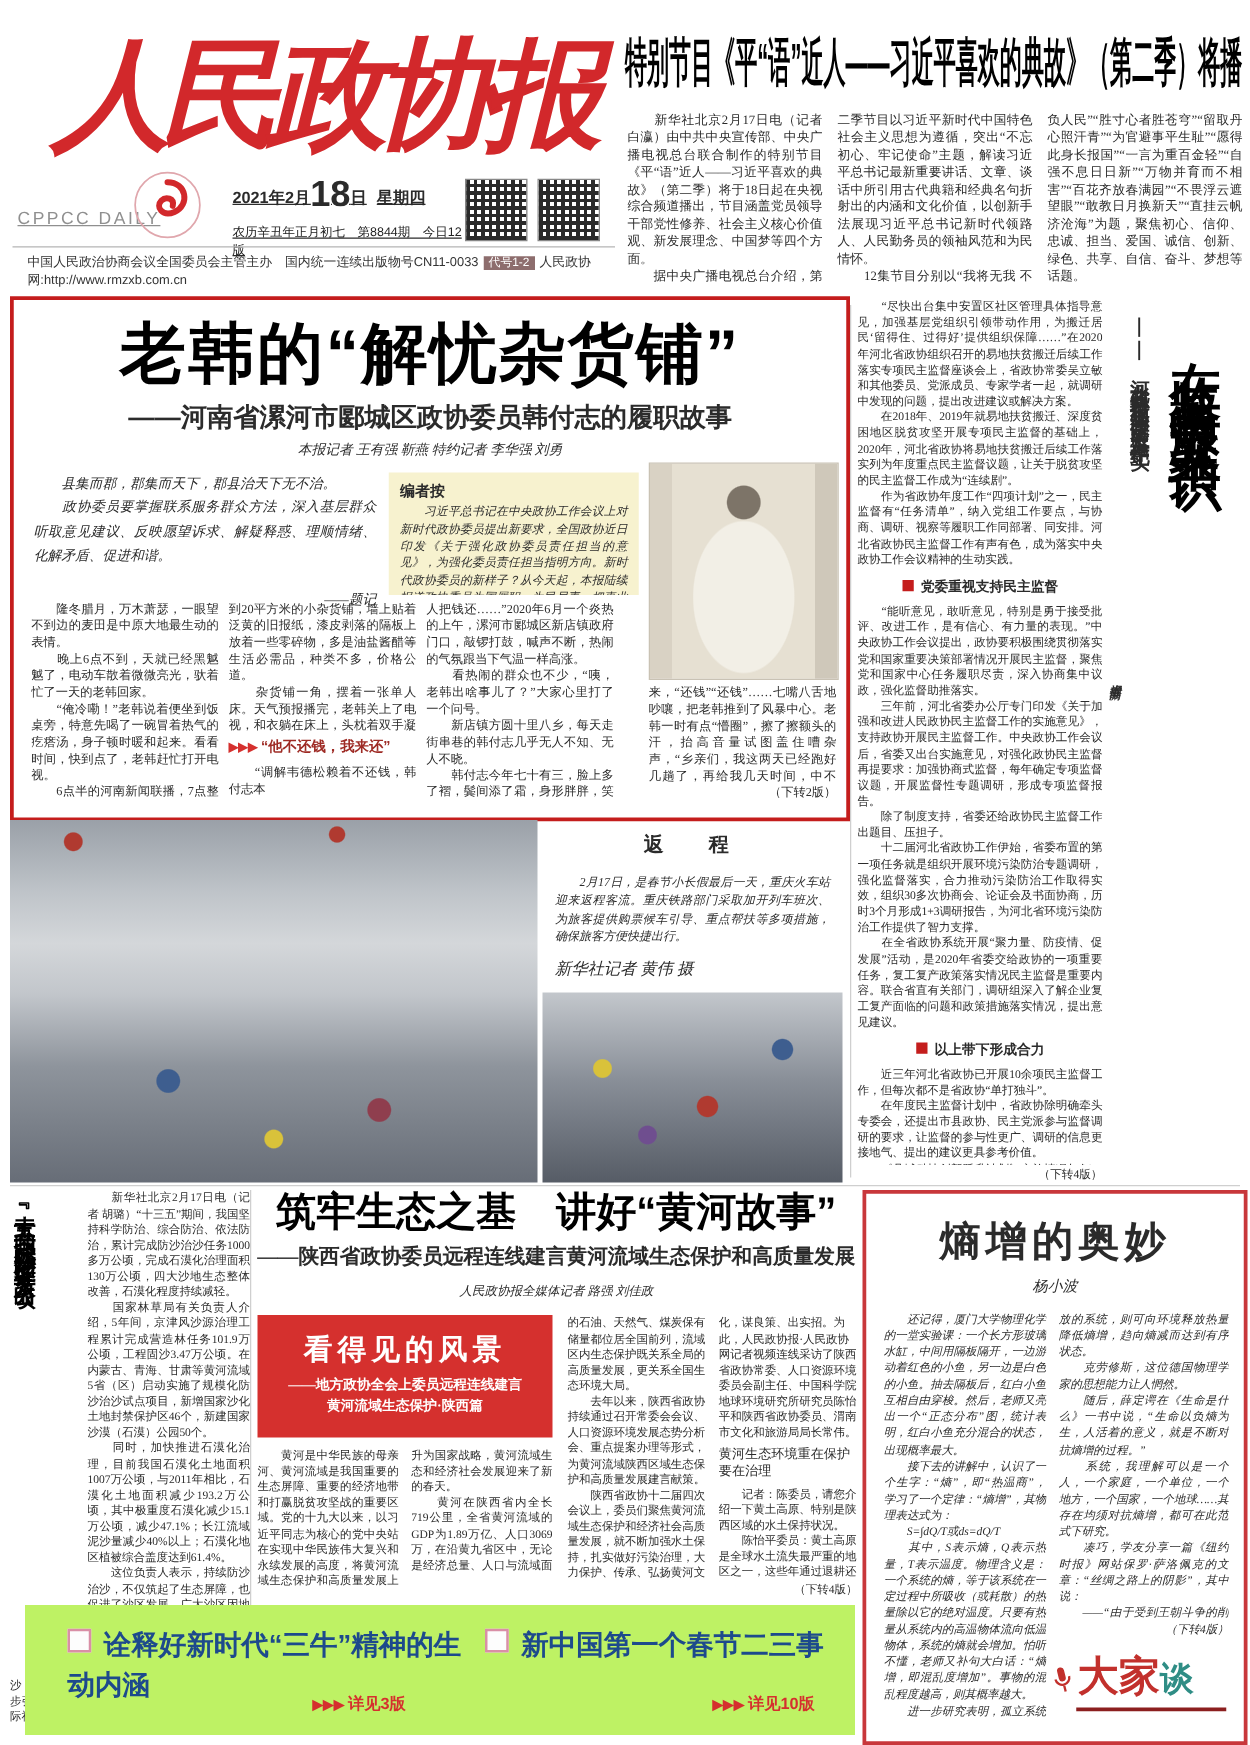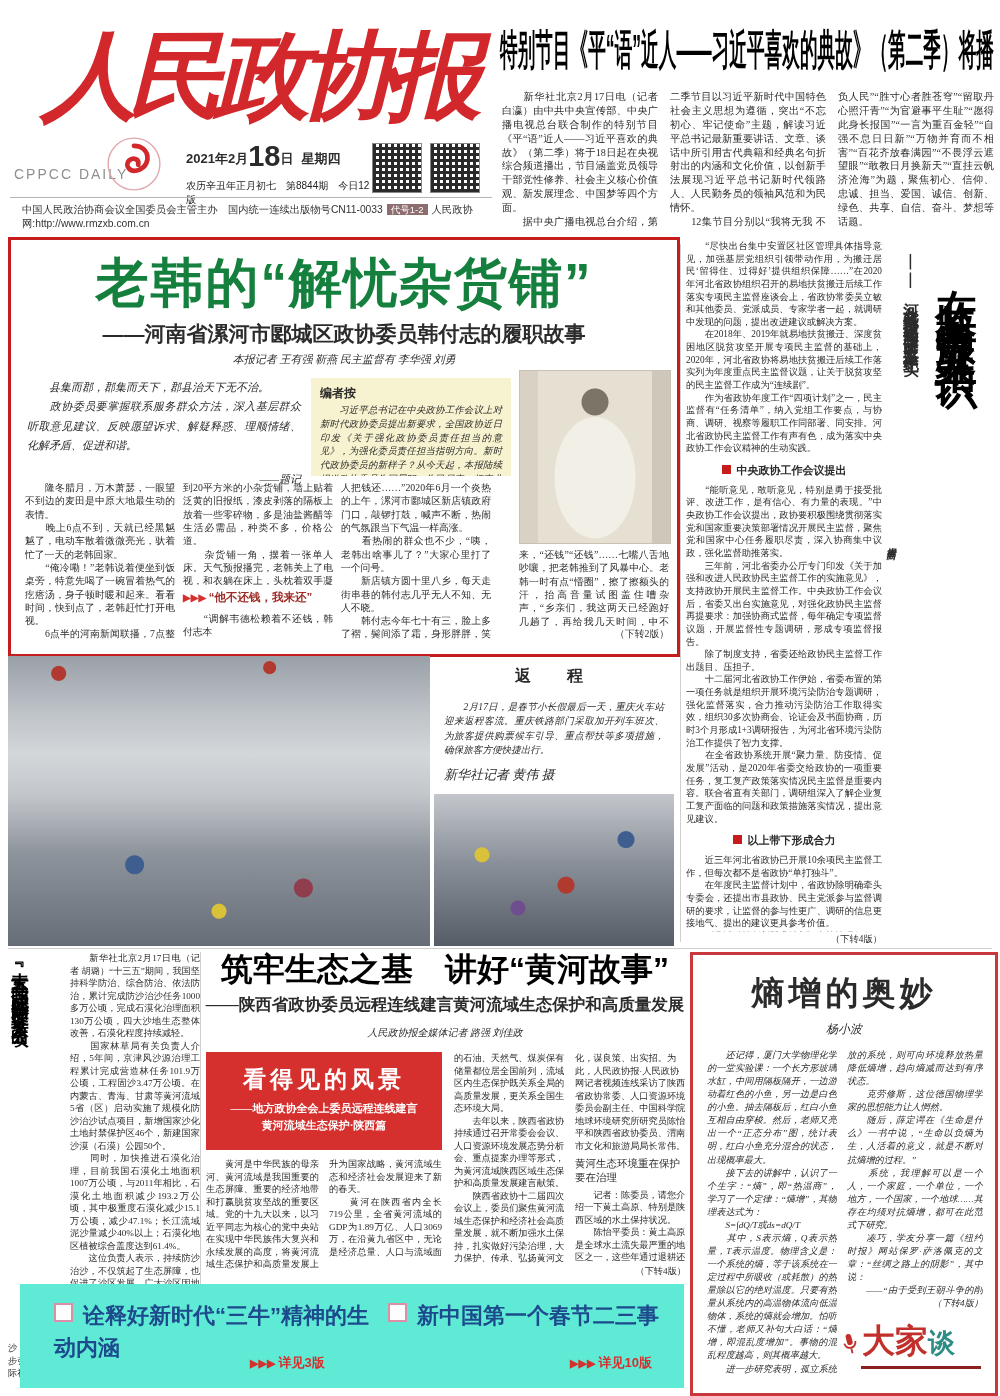--- a/index.html
+++ b/index.html
@@ -1,20 +1,20 @@
 <!DOCTYPE html>
 <html><head>
 <meta charset="utf-8">
 <style>
   html,body{margin:0;padding:0;background:#e9e9e9;}
   #page{position:relative;width:1000px;height:1396px;background:#ffffff;margin:0 auto;overflow:hidden;
         font-family:"Liberation Serif","DejaVu Serif",serif;color:#2b2b2b;}
   .abs{position:absolute;}
   .flow{white-space:pre-line;text-align:justify;}
-  .sans{font-family:"Liberation Sans","DejaVu Sans",sans-serif;}
+  .sans{font-family:"Liberation Sans","DejaVu Sans",sans-serif;text-decoration:underline;}
   .kai{font-style:italic;}
   .hidden-ovf{overflow:hidden;}
   .vert{writing-mode:vertical-rl;}
 
   
   #brand-title{left:22px;top:0px;width:470px;height:152px;font-size:96px;line-height:152px;
     color:#d2282b;font-weight:bold;font-style:italic;letter-spacing:-10px;text-align:center;
     font-family:"DejaVu Serif",serif;}
   #cppcc{left:14px;top:166px;font-size:14px;color:#8f8f8f;letter-spacing:2px;}
   #logo{left:106px;top:136px;width:56px;height:56px;}
@@ -34,21 +34,21 @@
   
   #top-head{left:500px;top:22px;width:494px;height:60px;overflow:visible;}
   #top-head .cond{display:inline-block;transform:scaleX(0.42);transform-origin:0 0;white-space:nowrap;
     font-size:42px;font-weight:900;font-family:"Liberation Sans",sans-serif;letter-spacing:0;color:#000;}
   #top-body{left:502px;top:90px;width:492px;height:142px;column-count:3;column-gap:12px;
     font-size:10.2px;line-height:1.36;}
 
   
   #lead-box{left:8px;top:237px;width:666px;height:414px;border:3px solid #c41d1c;background:#fff;}
   #lead-head{left:0;top:8px;width:100%;text-align:center;font-size:53px;font-weight:900;
-    font-family:"Liberation Sans",sans-serif;letter-spacing:2px;color:#15803d;}
+    font-family:"Liberation Sans",sans-serif;letter-spacing:2px;color:#000000;}
   #lead-sub{left:0;top:80px;width:100%;text-align:center;font-size:21px;font-weight:bold;
     font-family:"Liberation Sans",sans-serif;}
   #lead-by{left:0;top:112px;width:100%;text-align:center;font-size:11px;font-style:italic;}
   #lead-epi{left:16px;top:138px;width:274px;font-size:11px;font-style:italic;line-height:1.75;}
   #lead-epi-sign{left:16px;top:232px;width:274px;text-align:right;font-size:11px;font-style:italic;}
   #lead-note{left:300px;top:138px;width:182px;height:84px;background:#f7f2cf;padding:7px 9px;
     font-size:9.4px;font-style:italic;line-height:1.45;overflow:hidden;}
   #lead-note .nt{font-weight:bold;font-style:normal;font-size:12px;margin-bottom:2px;}
   #lead-photo{left:508px;top:130px;width:150px;height:172px;
     background-image:
@@ -123,21 +123,21 @@
   #promo-s{left:0;top:48px;width:100%;text-align:center;font-size:11px;font-weight:bold;line-height:1.5;}
   #river-colA{left:2px;top:210px;width:236px;height:118px;column-count:2;column-gap:10px;
     font-size:9.2px;line-height:1.36;}
   #river-colB{left:250px;top:104px;width:232px;height:224px;column-count:2;column-gap:10px;
     font-size:9.2px;line-height:1.36;}
   .colB-sec{display:block;font-weight:normal;font-size:10.5px;margin:4px 0;
     font-family:"Liberation Sans",sans-serif;}
   #river-jump{right:0;bottom:0;background:#fff;font-size:9.2px;padding-left:6px;}
 
   
-  #banner{left:20px;top:1284px;width:664px;height:104px;background:#5eead4;}
+  #banner{left:20px;top:1284px;width:664px;height:104px;background:#bef264;}
   .teaser-t{font-size:22px;font-weight:900;color:#1d4a8c;line-height:1.45;
     font-family:"Liberation Sans",sans-serif;}
   .cb{display:inline-block;width:15px;height:15px;border:2px solid #d98fa6;background:#fdfdfd;
     margin-right:10px;vertical-align:1px;}
   #teaser1{left:34px;top:16px;width:320px;}
   #teaser2{left:368px;top:16px;width:288px;}
   .ref{color:#d5302e;font-size:13px;font-weight:bold;font-family:"Liberation Sans",sans-serif;}
   .ref::before{content:"▶▶▶ ";font-size:11px;}
   #ref1{left:230px;top:70px;} #ref2{left:550px;top:70px;}
 
@@ -188,21 +188,21 @@
     <span class="cond">特别节目《平“语”近人——习近平喜欢的典故》（第二季）将播</span>
   </div>
   <div class="abs flow" id="top-body">　　新华社北京2月17日电（记者 白瀛）由中共中央宣传部、中央广播电视总台联合制作的特别节目《平“语”近人——习近平喜欢的典故》（第二季）将于18日起在央视综合频道播出，节目涵盖党员领导干部党性修养、社会主义核心价值观、新发展理念、中国梦等四个方面。
 　　据中央广播电视总台介绍，第二季节目以习近平新时代中国特色社会主义思想为遵循，突出“不忘初心、牢记使命”主题，解读习近平总书记最新重要讲话、文章、谈话中所引用古代典籍和经典名句折射出的内涵和文化价值，以创新手法展现习近平总书记新时代领路人、人民勤务员的领袖风范和为民情怀。
 　　12集节目分别以“我将无我 不负人民”“胜寸心者胜苍穹”“留取丹心照汗青”“为官避事平生耻”“愿得此身长报国”“一言为重百金轻”“自强不息日日新”“万物并育而不相害”“百花齐放春满园”“不畏浮云遮望眼”“敢教日月换新天”“直挂云帆济沧海”为题，聚焦初心、信仰、忠诚、担当、爱国、诚信、创新、绿色、共享、自信、奋斗、梦想等话题。
 　　据介绍，通过习近平总书记原声短片、经典释义、思想解读、互动访谈、经典诵读五个环节，构建起古今相通、情景交融、深入浅出的思想启迪和真挚情感传递的平台，由七位主讲人和五位释义人，讲解习近平总书记引用典故的出处背景、历史故事和现实意义。</div>
 
   <div class="abs" id="lead-box">
     <div class="abs" id="lead-head">老韩的“解忧杂货铺”</div>
     <div class="abs" id="lead-sub">——河南省漯河市郾城区政协委员韩付志的履职故事</div>
-    <div class="abs kai" id="lead-by">本报记者 王有强 靳燕 民主监督有 李华强 刘勇</div>
+    <div class="abs kai" id="lead-by">本报记者 王有强 靳燕 特约记者 李华强 刘勇</div>
     <div class="abs flow" id="lead-epi">　　县集而郡，郡集而天下，郡县治天下无不治。
 　　政协委员要掌握联系服务群众方法，深入基层群众听取意见建议、反映愿望诉求、解疑释惑、理顺情绪、化解矛盾、促进和谐。</div>
     <div class="abs" id="lead-epi-sign">——题记</div>
     <div class="abs" id="lead-note">
       <div class="nt">编者按</div>
       <div class="flow">　　习近平总书记在中央政协工作会议上对新时代政协委员提出新要求，全国政协近日印发《关于强化政协委员责任担当的意见》，为强化委员责任担当指明方向。新时代政协委员的新样子？从今天起，本报陆续报道政协委员为国履职、为民尽责，把事业放在心上、把责任扛在肩上，用心用功履职的优异答卷。</div>
     </div>
     <div class="abs" id="lead-photo"></div>
     <div class="abs flow lead-col hidden-ovf" id="lc1">　　隆冬腊月，万木萧瑟，一眼望不到边的麦田是中原大地最生动的表情。
 　　晚上6点不到，天就已经黑魆魆了，电动车散着微微亮光，驮着忙了一天的老韩回家。
@@ -220,21 +220,21 @@
 　　“他来了，他来了！”骑着电动车办事回来的韩付志刚一出现，就被围了起</div>
     <div class="abs flow lead-col hidden-ovf" id="lc4">来，“还钱”“还钱”……七嘴八舌地吵嚷，把老韩推到了风暴中心。老韩一时有点“懵圈”，擦了擦额头的汗，抬高音量试图盖住嘈杂声，“乡亲们，我这两天已经跑好几趟了，再给我几天时间，中不中？”</div>
     <div class="abs" id="lead-jump">（下转2版）</div>
   </div>
 
   <div class="abs" id="hb">
     <div class="abs hidden-ovf" id="hb-text">
       <div class="flow">　　“尽快出台集中安置区社区管理具体指导意见，加强基层党组织引领带动作用，为搬迁居民‘留得住、过得好’提供组织保障……”在2020年河北省政协组织召开的易地扶贫搬迁后续工作落实专项民主监督座谈会上，省政协常委吴立敏和其他委员、党派成员、专家学者一起，就调研中发现的问题，提出改进建议或解决方案。
 　　在2018年、2019年就易地扶贫搬迁、深度贫困地区脱贫攻坚开展专项民主监督的基础上，2020年，河北省政协将易地扶贫搬迁后续工作落实列为年度重点民主监督议题，让关于脱贫攻坚的民主监督工作成为“连续剧”。
 　　作为省政协年度工作“四项计划”之一，民主监督有“任务清单”，纳入党组工作要点，与协商、调研、视察等履职工作同部署、同安排。河北省政协民主监督工作有声有色，成为落实中央政协工作会议精神的生动实践。</div>
-      <div class="hb-sec"><span class="sq"></span><span>中央政协工作会议提出</span></div>
+      <div class="hb-sec"><span class="sq"></span><span>党委重视支持民主监督</span></div>
       <div class="flow">　　“能听意见，敢听意见，特别是勇于接受批评、改进工作，是有信心、有力量的表现。”中央政协工作会议提出，政协要积极围绕贯彻落实党和国家重要决策部署情况开展民主监督，聚焦党和国家中心任务履职尽责，深入协商集中议政，强化监督助推落实。
 　　三年前，河北省委办公厅专门印发《关于加强和改进人民政协民主监督工作的实施意见》，支持政协开展民主监督工作。中央政协工作会议后，省委又出台实施意见，对强化政协民主监督再提要求：加强协商式监督，每年确定专项监督议题，开展监督性专题调研，形成专项监督报告。
 　　除了制度支持，省委还给政协民主监督工作出题目、压担子。
 　　十二届河北省政协工作伊始，省委布置的第一项任务就是组织开展环境污染防治专题调研，强化监督落实，合力推动污染防治工作取得实效，组织30多次协商会、论证会及书面协商，历时3个月形成1+3调研报告，为河北省环境污染防治工作提供了智力支撑。
 　　在全省政协系统开展“聚力量、防疫情、促发展”活动，是2020年省委交给政协的一项重要任务，复工复产政策落实情况民主监督是重要内容。联合省直有关部门，调研组深入了解企业复工复产面临的问题和政策措施落实情况，提出意见建议。</div>
       <div class="hb-sec"><span class="sq"></span><span>以上带下形成合力</span></div>
       <div class="flow">　　近三年河北省政协已开展10余项民主监督工作，但每次都不是省政协“单打独斗”。
 　　在年度民主监督计划中，省政协除明确牵头专委会，还提出市县政协、民主党派参与监督调研的要求，让监督的参与性更广、调研的信息更接地气、提出的建议更具参考价值。
 　　《县域科技创新跃升计划》实施情况如何？2020年，省政协将此列为民主监督内容，与省委会联合开展调研，有关市县政协同调研。在7月份举行的座谈会上，10位省政协委员从加大组织领导、加强园区建设等方面与6个省直部门互动交流，助推计划落地落实。</div>
     </div>

